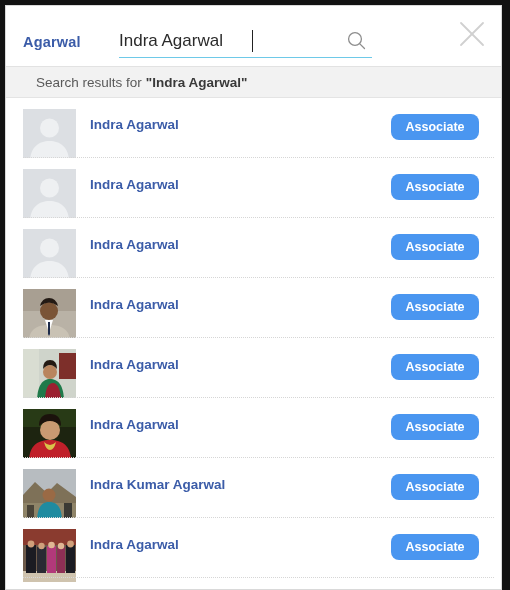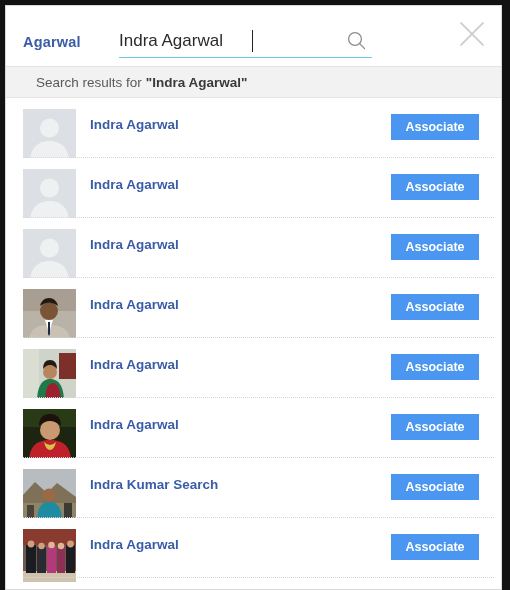--- a/index.html
+++ b/index.html
@@ -125,21 +125,21 @@
     color:#3b5ca8;
     white-space:nowrap;
     cursor:pointer;
   }
   .assoc{
     position:absolute;
     right:22px;top:16px;
     width:88px;height:26px;
     background:#4a96f0;
     border:none;
-    border-radius:0;
+    border-radius:8px;
     color:#ffffff;
     font-family:"Liberation Sans", sans-serif;
     font-size:12.5px;
     font-weight:bold;
     cursor:pointer;
     line-height:26px;
     padding:0;
     text-align:center;
   }
 </style>
@@ -258,21 +258,21 @@
           <svg width="53" height="53" viewBox="0 0 53 53">
             <rect width="53" height="53" fill="#b7bcc0"></rect>
             <path d="M0 26 L12 13 L24 24 L34 14 L53 28 L53 53 L0 53 Z" fill="#7e7158"></path>
             <path d="M0 34 L53 34 L53 53 L0 53 Z" fill="#8f8468"></path>
             <path d="M14 53 C14 38 19 33 26 33 C34 33 39 38 39 53 Z" fill="#1f8ba0"></path>
             <circle cx="26" cy="26" r="6.5" fill="#9a6a45"></circle>
             <rect x="41" y="34" width="8" height="19" fill="#3b3a34"></rect>
             <rect x="4" y="36" width="7" height="17" fill="#4a4438"></rect>
           </svg>
         </div>
-        <div class="name">Indra Kumar Search</div>
+        <div class="name">Indra Kumar Agarwal</div>
         <button class="assoc">Associate</button>
       </div>
       <div class="row">
         <div class="avatar">
           <svg width="53" height="53" viewBox="0 0 53 53">
             <rect width="53" height="53" fill="#6d5a4a"></rect>
             <rect x="0" y="0" width="53" height="16" fill="#8a3b2f"></rect>
             <rect x="0" y="42" width="53" height="11" fill="#cfc3ae"></rect>
             <rect x="3" y="16" width="10" height="28" fill="#1b1b22"></rect>
             <rect x="14" y="18" width="9" height="26" fill="#2a2a33"></rect>

